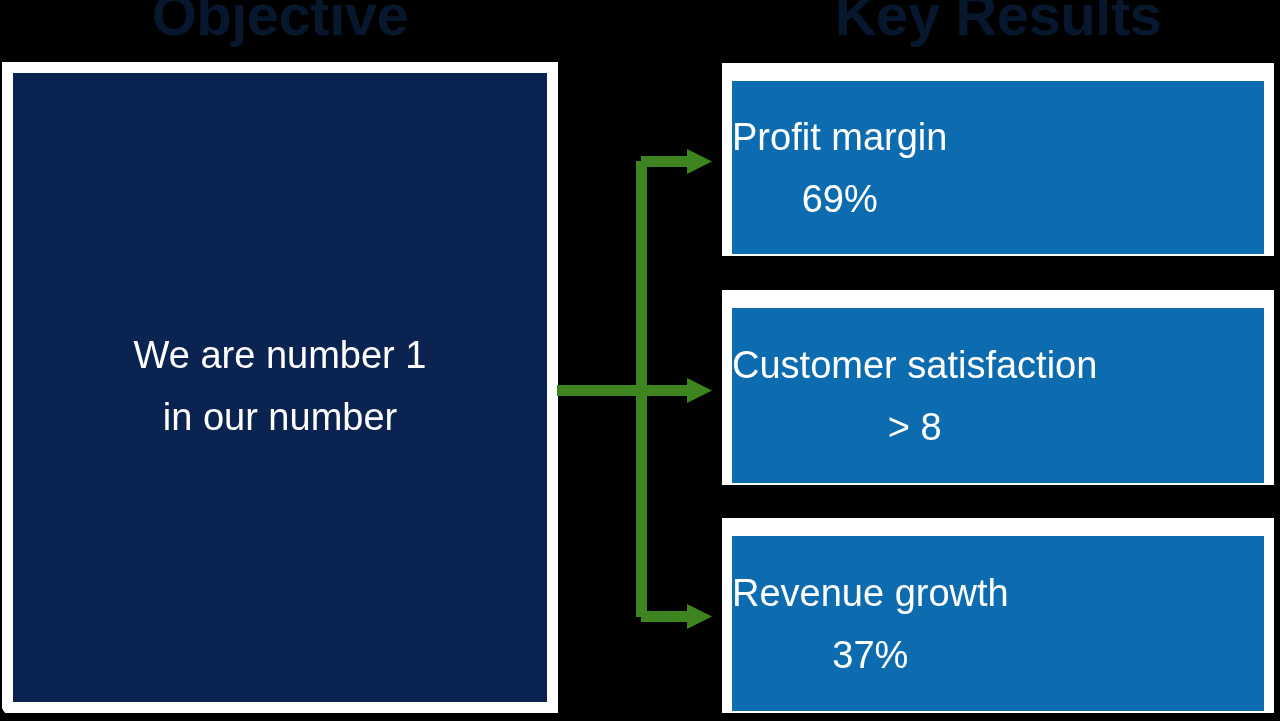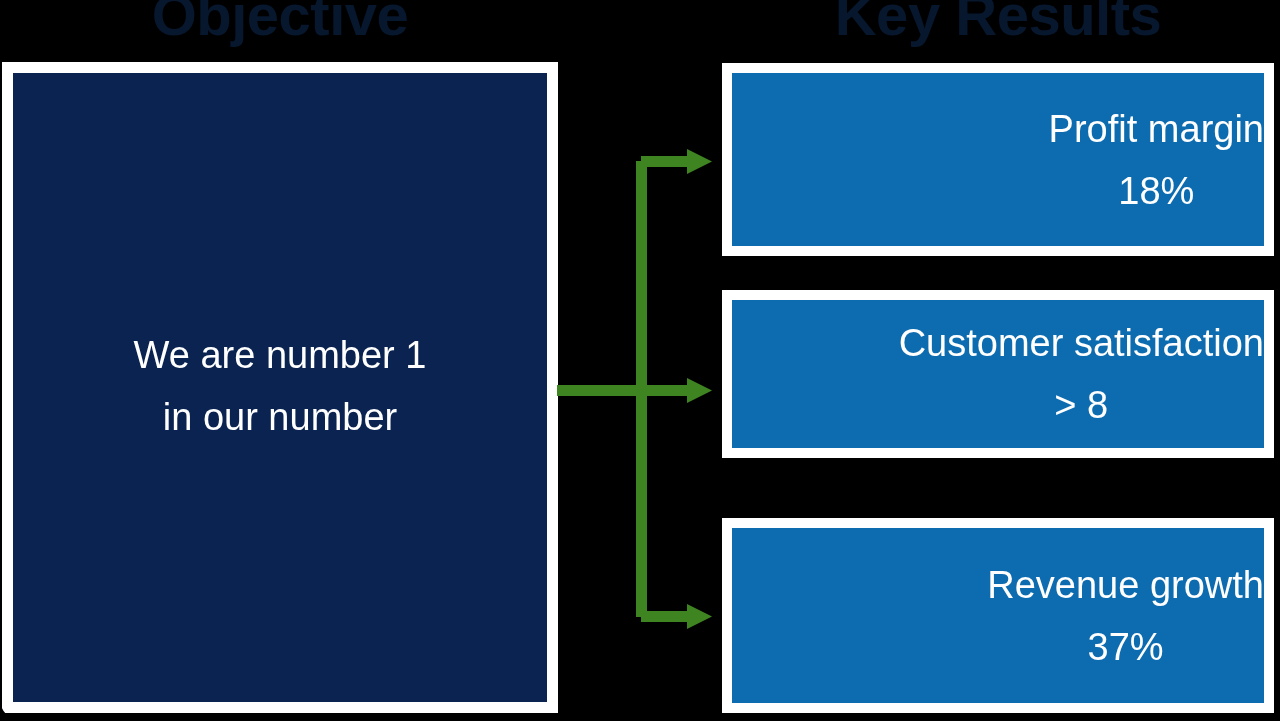--- a/index.html
+++ b/index.html
@@ -86,35 +86,36 @@
     background: #ffffff;
     box-sizing: border-box;
     padding: 10px;
   }
   .kr-card .fill {
     width: 100%;
     height: 100%;
     background: #0d6cb0;
     display: flex;
     align-items: center;
-    justify-content: flex-end;
+    justify-content: flex-start;
+    margin-top: 8px;
   }
   .kr-text {
     color: #ffffff;
     font-size: 38px;
     line-height: 62px;
     text-align: center;
     font-weight: normal;
   }
   .kr-text .line {
     display: block;
     white-space: nowrap;
   }
   #kr-card-0 { top: 63px;  height: 193px; }
-  #kr-card-1 { top: 290px; height: 168px; }
+  #kr-card-1 { top: 290px; height: 195px; }
   #kr-card-2 { top: 518px; height: 195px; }
 
   
   #connector-arrows {
     position: absolute;
     left: 0;
     top: 0;
     width: 1280px;
     height: 721px;
     pointer-events: none;
@@ -135,21 +136,21 @@
         <span class="line">We are number 1</span>
         <span class="line">in our number</span>
       </div>
     </div>
   </div>
 
   <div class="kr-card" id="kr-card-0">
     <div class="fill">
       <div class="kr-text">
         <span class="line">Profit margin</span>
-        <span class="line">18%</span>
+        <span class="line">69%</span>
       </div>
     </div>
   </div>
 
   <div class="kr-card" id="kr-card-1">
     <div class="fill">
       <div class="kr-text">
         <span class="line">Customer satisfaction</span>
         <span class="line">&gt; 8</span>
       </div>

